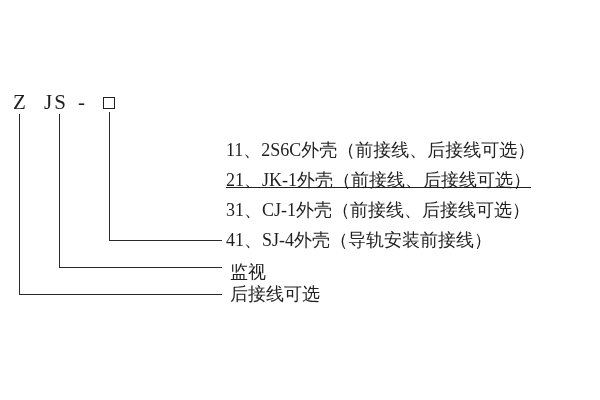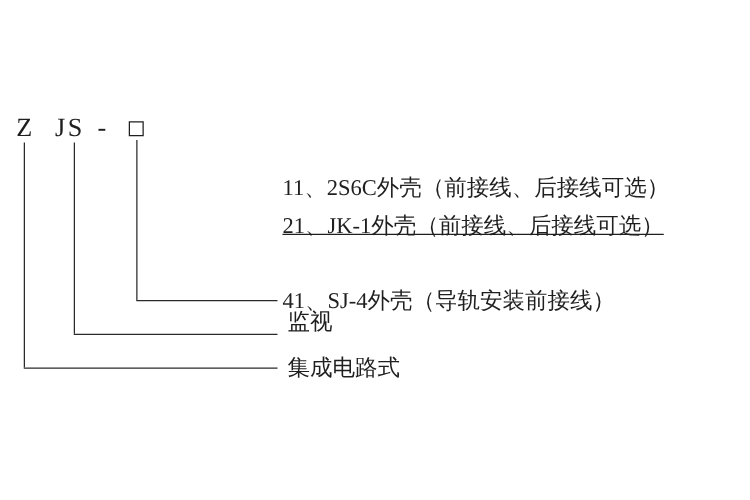--- a/index.html
+++ b/index.html
@@ -58,21 +58,21 @@
     height: 20px;
     line-height: 20px;
     font-size: 18px;
     white-space: nowrap;
     color: #1f1f1f;
   }
   .row-1 { top: 140px; }
   .row-2 { top: 170px; text-decoration: underline; }
   .row-3 { top: 200px; }
   .row-4 { top: 230px; text-align: right; }
-  .row-js { top: 247px; left: 230px; }
+  .row-js { top: 263px; left: 230px; font-family: Liberation Mono, monospace; }
   .row-z  { top: 284px; left: 230px; }
 </style>
 </head>
 <body>
 
 <div class="canvas">
 
   <span class="letter letter-z">Z</span>
   <span class="letter letter-js">JS</span>
   <span class="letter letter-dash">-</span>
@@ -82,18 +82,19 @@
   <div class="hline h-box"></div>
 
   <div class="vline v-js"></div>
   <div class="hline h-js"></div>
 
   <div class="vline v-z"></div>
   <div class="hline h-z"></div>
 
   <div class="row row-1">11、2S6C外壳（前接线、后接线可选）</div>
   <div class="row row-2">21、JK-1外壳（前接线、后接线可选）</div>
+  <div class="row row-3">31、CJ-1外壳（前接线、后接线可选）</div>
   <div class="row row-4">41、SJ-4外壳（导轨安装前接线）</div>
 
   <div class="row row-js">监视</div>
-  <div class="row row-z">集成电路式</div>
+  <div class="row row-z">后接线可选</div>
 
 </div>
 
 </body></html>

